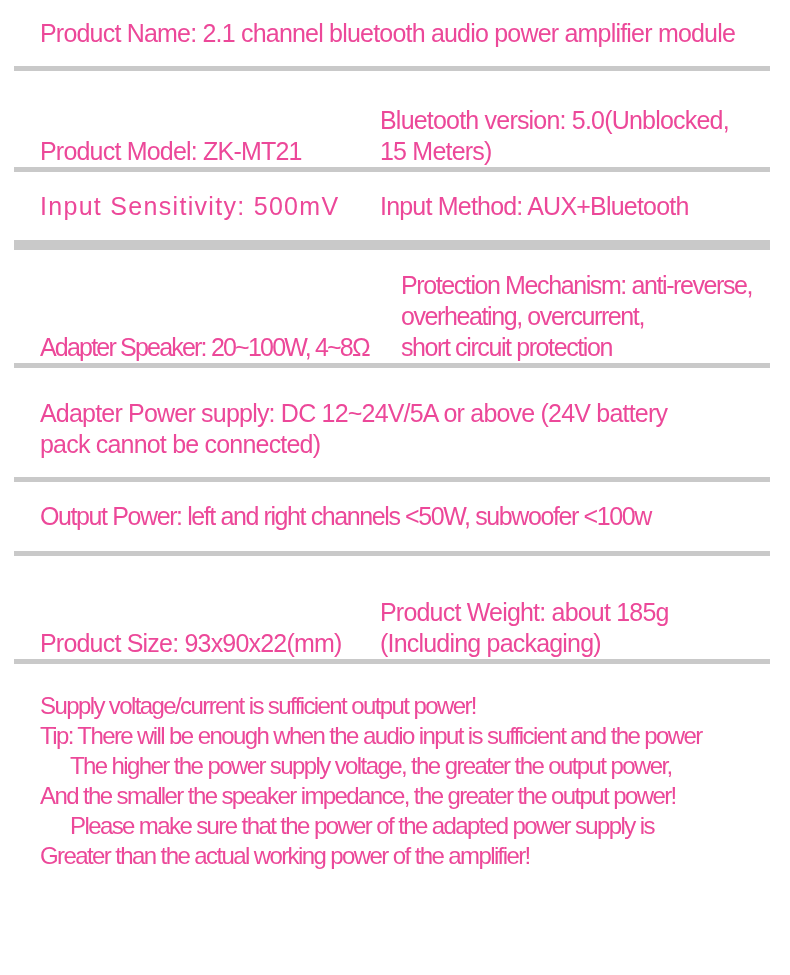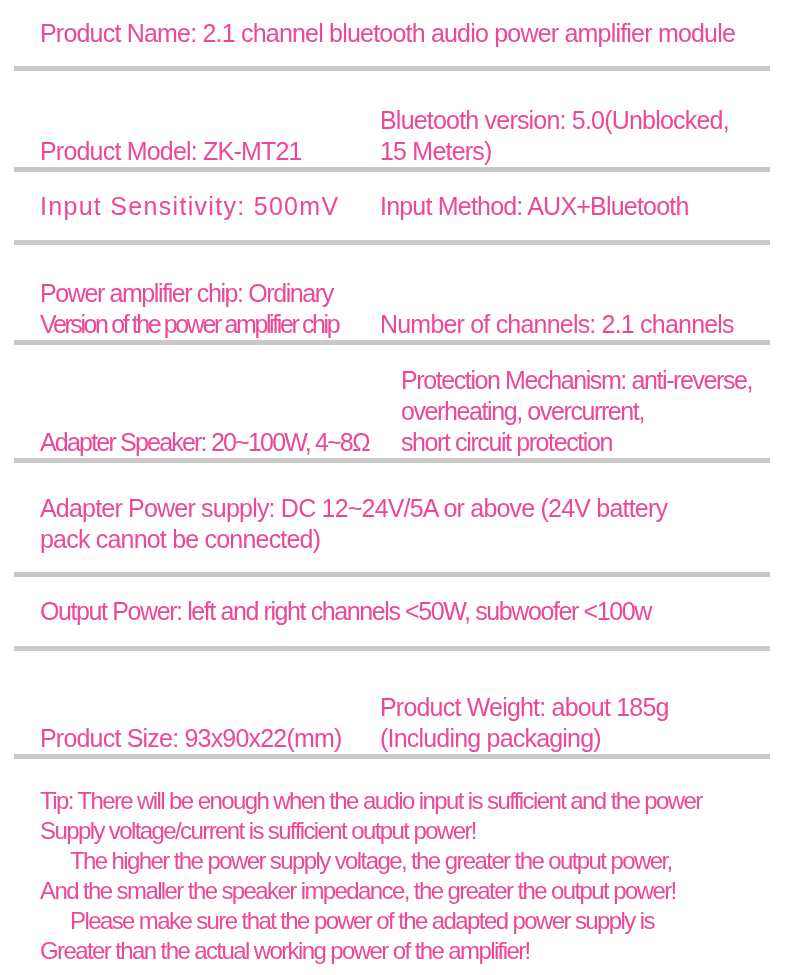--- a/index.html
+++ b/index.html
@@ -92,29 +92,20 @@
   <div class="row r3">
     <div class="cell left">
       <div class="ln wide">Input Sensitivity: 500mV</div>
     </div>
     <div class="cell right">
       <div class="ln">Input Method: AUX+Bluetooth</div>
     </div>
   </div>
   <div class="divider"></div>
 
-  <div class="row r4 top">
-    <div class="cell left">
-      <div class="ln cond">Power amplifier chip: Ordinary</div>
-      <div class="ln xxcond">Version of the power amplifier chip</div>
-    </div>
-    <div class="cell right">
-      <div class="ln">Number of channels: 2.1 channels</div>
-    </div>
-  </div>
   <div class="divider"></div>
 
   <div class="row r5 top">
     <div class="cell left">
       <div class="ln xcond">Adapter Speaker: 20~100W, 4~8Ω</div>
     </div>
     <div class="cell right">
       <div class="ln cond">Protection Mechanism: anti-reverse,</div>
       <div class="ln cond">overheating, overcurrent,</div>
       <div class="ln cond">short circuit protection</div>
@@ -142,21 +133,21 @@
       <div class="ln">Product Size: 93x90x22(mm)</div>
     </div>
     <div class="cell right">
       <div class="ln">Product Weight: about 185g</div>
       <div class="ln">(Including packaging)</div>
     </div>
   </div>
   <div class="divider"></div>
 
   <div class="tip">
+    <div class="ln">Supply voltage/current is sufficient output power!</div>
     <div class="ln">Tip: There will be enough when the audio input is sufficient and the power</div>
-    <div class="ln">Supply voltage/current is sufficient output power!</div>
     <div class="ln indent">The higher the power supply voltage, the greater the output power,</div>
     <div class="ln">And the smaller the speaker impedance, the greater the output power!</div>
     <div class="ln indent">Please make sure that the power of the adapted power supply is</div>
     <div class="ln">Greater than the actual working power of the amplifier!</div>
   </div>
 
 </div>
 
 </body></html>

